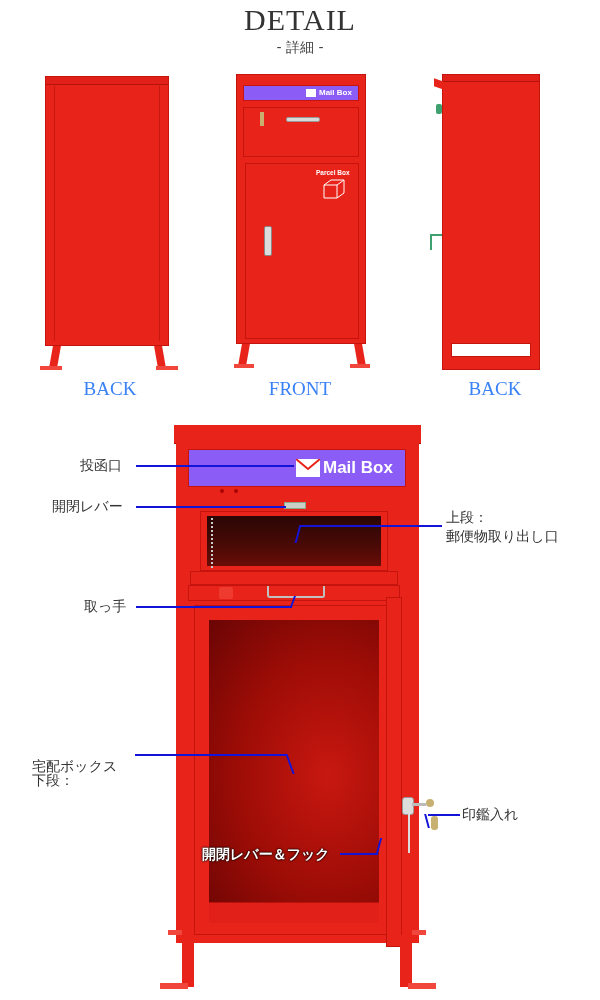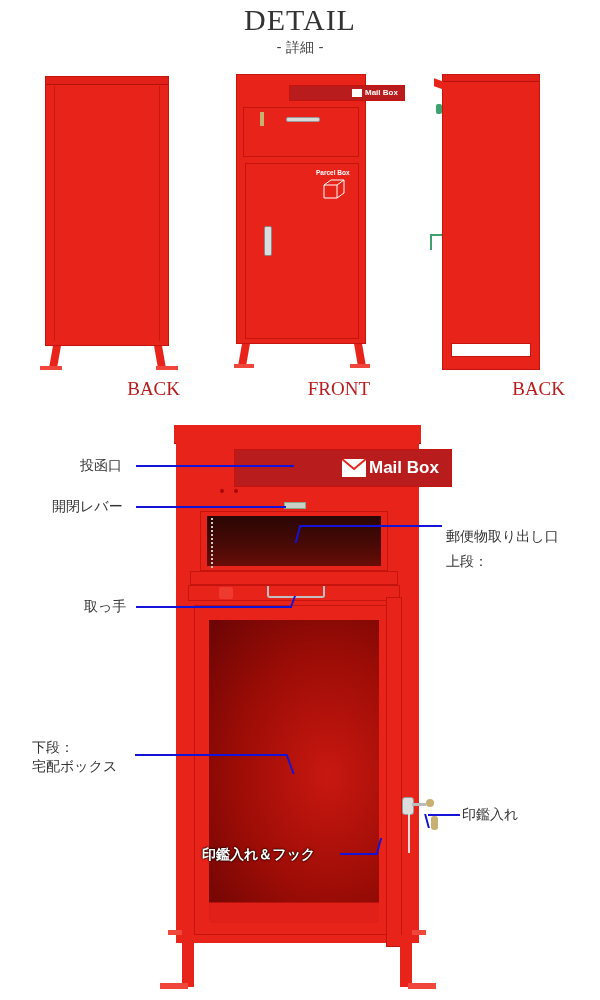--- a/index.html
+++ b/index.html
@@ -1,22 +1,22 @@
 <!DOCTYPE html>
 <html><head>
 <meta charset="utf-8">
 <style>
   html, body { margin:0; padding:0; background:#ffffff; }
   body { width:600px; height:1000px; position:relative; overflow:hidden; font-family:"Liberation Sans", sans-serif; }
   .abs { position:absolute; }
   .title { left:0; width:600px; top:4px; text-align:center; font-family:"Liberation Serif", serif; font-size:30px; letter-spacing:1px; color:#333; line-height:32px; }
   .subtitle { left:0; width:600px; top:38px; text-align:center; font-family:"DejaVu Sans", sans-serif; font-size:14px; color:#444; line-height:18px; }
-  .view-label { font-family:"Liberation Serif", serif; font-size:19px; color:#b91c1c; text-align:right; top:378px; line-height:22px; }
+  .view-label { font-family:"Liberation Serif", serif; font-size:19px; color:#3b82f6; text-align:center; top:378px; line-height:22px; }
   .red { background:#e8231a; }
-  .red2 { background:#b91c1c;margin-left:46px; }
+  .red2 { background:#8b5cf6; }
   .edge { border:1px solid #c4140d; box-sizing:border-box; }
   .foot { background:#f0463c; height:4px; }
   .leg { background:#e8231a; }
   .callout { font-family:"DejaVu Sans", sans-serif; font-size:14px; color:#333; line-height:19px; white-space:nowrap; }
   .line { background:#1414d8; height:2px; }
   .vline { background:#1414d8; width:2px; }
   .mailbox-label { color:#fff; font-weight:bold; font-family:"Liberation Sans", sans-serif; }
 </style>
 </head>
 <body>
@@ -124,33 +124,33 @@
   <div class="abs" style="left:10px;top:558px;width:28px;height:6px;background:#f0463c;"></div>
   <div class="abs" style="left:258px;top:558px;width:28px;height:6px;background:#f0463c;"></div>
 </div>
 
 <div class="abs callout" style="left:80px;top:456px;">投函口</div>
 <div class="abs line" style="left:136px;top:465px;width:158px;"></div>
 
 <div class="abs callout" style="left:52px;top:497px;">開閉レバー</div>
 <div class="abs line" style="left:136px;top:506px;width:150px;"></div>
 
-<div class="abs callout" style="left:446px;top:508px;margin-top:44px;">上段：</div>
+<div class="abs callout" style="left:446px;top:508px;">上段：</div>
 <div class="abs callout" style="left:446px;top:527px;">郵便物取り出し口</div>
 <div class="abs line" style="left:300px;top:525px;width:142px;"></div>
 <div class="abs vline" style="left:297px;top:525px;height:18px;transform:skewX(-15deg);"></div>
 
 <div class="abs callout" style="left:84px;top:597px;">取っ手</div>
 <div class="abs line" style="left:136px;top:606px;width:156px;"></div>
 <div class="abs vline" style="left:292px;top:596px;height:11px;transform:skewX(-20deg);"></div>
 
-<div class="abs callout" style="left:32px;top:738px;">下段：</div>
+<div class="abs callout" style="left:32px;top:771px;">下段：</div>
 <div class="abs callout" style="left:32px;top:757px;font-family:Liberation Serif, serif;">宅配ボックス</div>
 <div class="abs line" style="left:135px;top:754px;width:152px;"></div>
 <div class="abs vline" style="left:289px;top:754px;height:20px;transform:skewX(20deg);"></div>
 
 <div class="abs callout" style="left:462px;top:805px;">印鑑入れ</div>
 <div class="abs line" style="left:428px;top:814px;width:32px;"></div>
 <div class="abs vline" style="left:426px;top:814px;height:14px;transform:skewX(15deg);"></div>
 
-<div class="abs callout" style="left:202px;top:845px;color:#fff;font-weight:bold;text-shadow:0 0 2px #000,0 0 2px #000;">印鑑入れ＆フック</div>
+<div class="abs callout" style="left:202px;top:845px;color:#fff;font-weight:bold;text-shadow:0 0 2px #000,0 0 2px #000;">開閉レバー＆フック</div>
 <div class="abs line" style="left:340px;top:853px;width:38px;"></div>
 <div class="abs vline" style="left:378px;top:838px;height:16px;transform:skewX(-15deg);"></div>
 
 </body></html>

